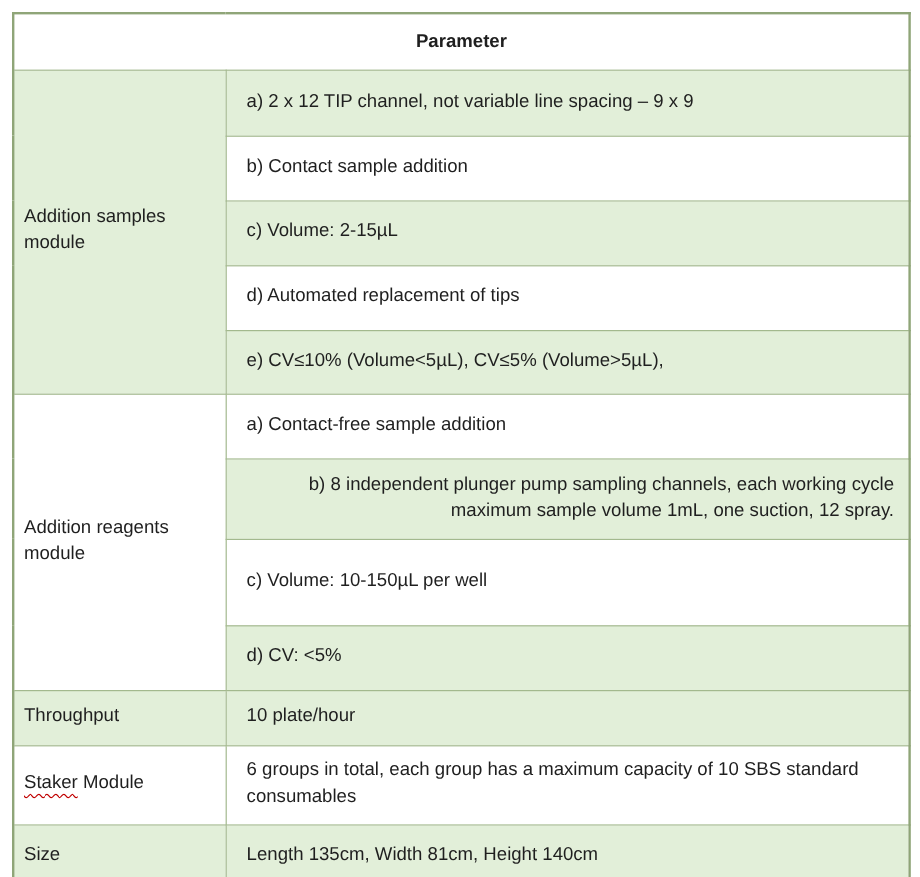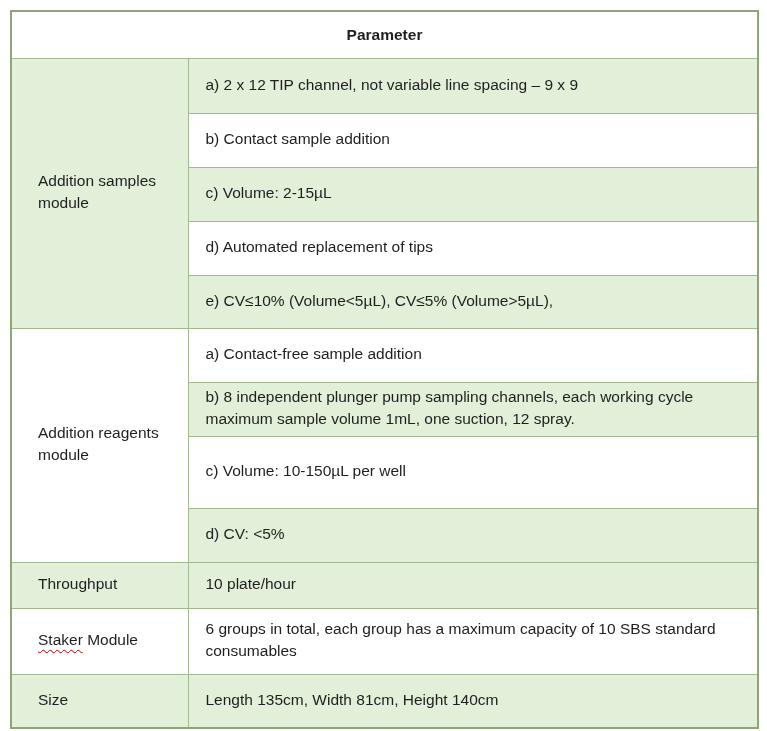--- a/index.html
+++ b/index.html
@@ -34,31 +34,31 @@
     padding: 3px 12px 5px 17px;
     overflow: hidden;
   }
   th.header-cell {
     font-weight: bold;
     text-align: center;
     font-size: 15.5px;
     padding: 3px 8px;
     background: var(--row-white, #ffffff);
   }
-  td.label-cell { padding-left: 26px; }
+  td.label-cell { padding-left: 8px; }
   .bg-green { background: var(--row-green, #e2efd9); }
   .bg-white { background: var(--row-white, #ffffff); border-radius: 25px; }
   tr.rh-header { height: 47px; }
   tr.rh-s1 { height: 55px; }
   tr.rh-s2 { height: 54px; }
   tr.rh-s3 { height: 54px; }
   tr.rh-s4 { height: 54px; }
   tr.rh-s5 { height: 53px; }
   tr.rh-r1 { height: 54px; }
-  tr.rh-r2 { height: 54px; }
+  tr.rh-r2 { height: 67px; text-align: right; }
   tr.rh-r3 { height: 72px; }
   tr.rh-r4 { height: 54px; }
   tr.rh-thr { height: 46px; }
   tr.rh-stk { height: 66px; }
   tr.rh-size { height: 54px; margin-left: 20px; }
   .squiggle {
     text-decoration: underline wavy var(--squiggle, #c00000);
     text-decoration-thickness: 1px;
     text-underline-offset: 4px;
   }

